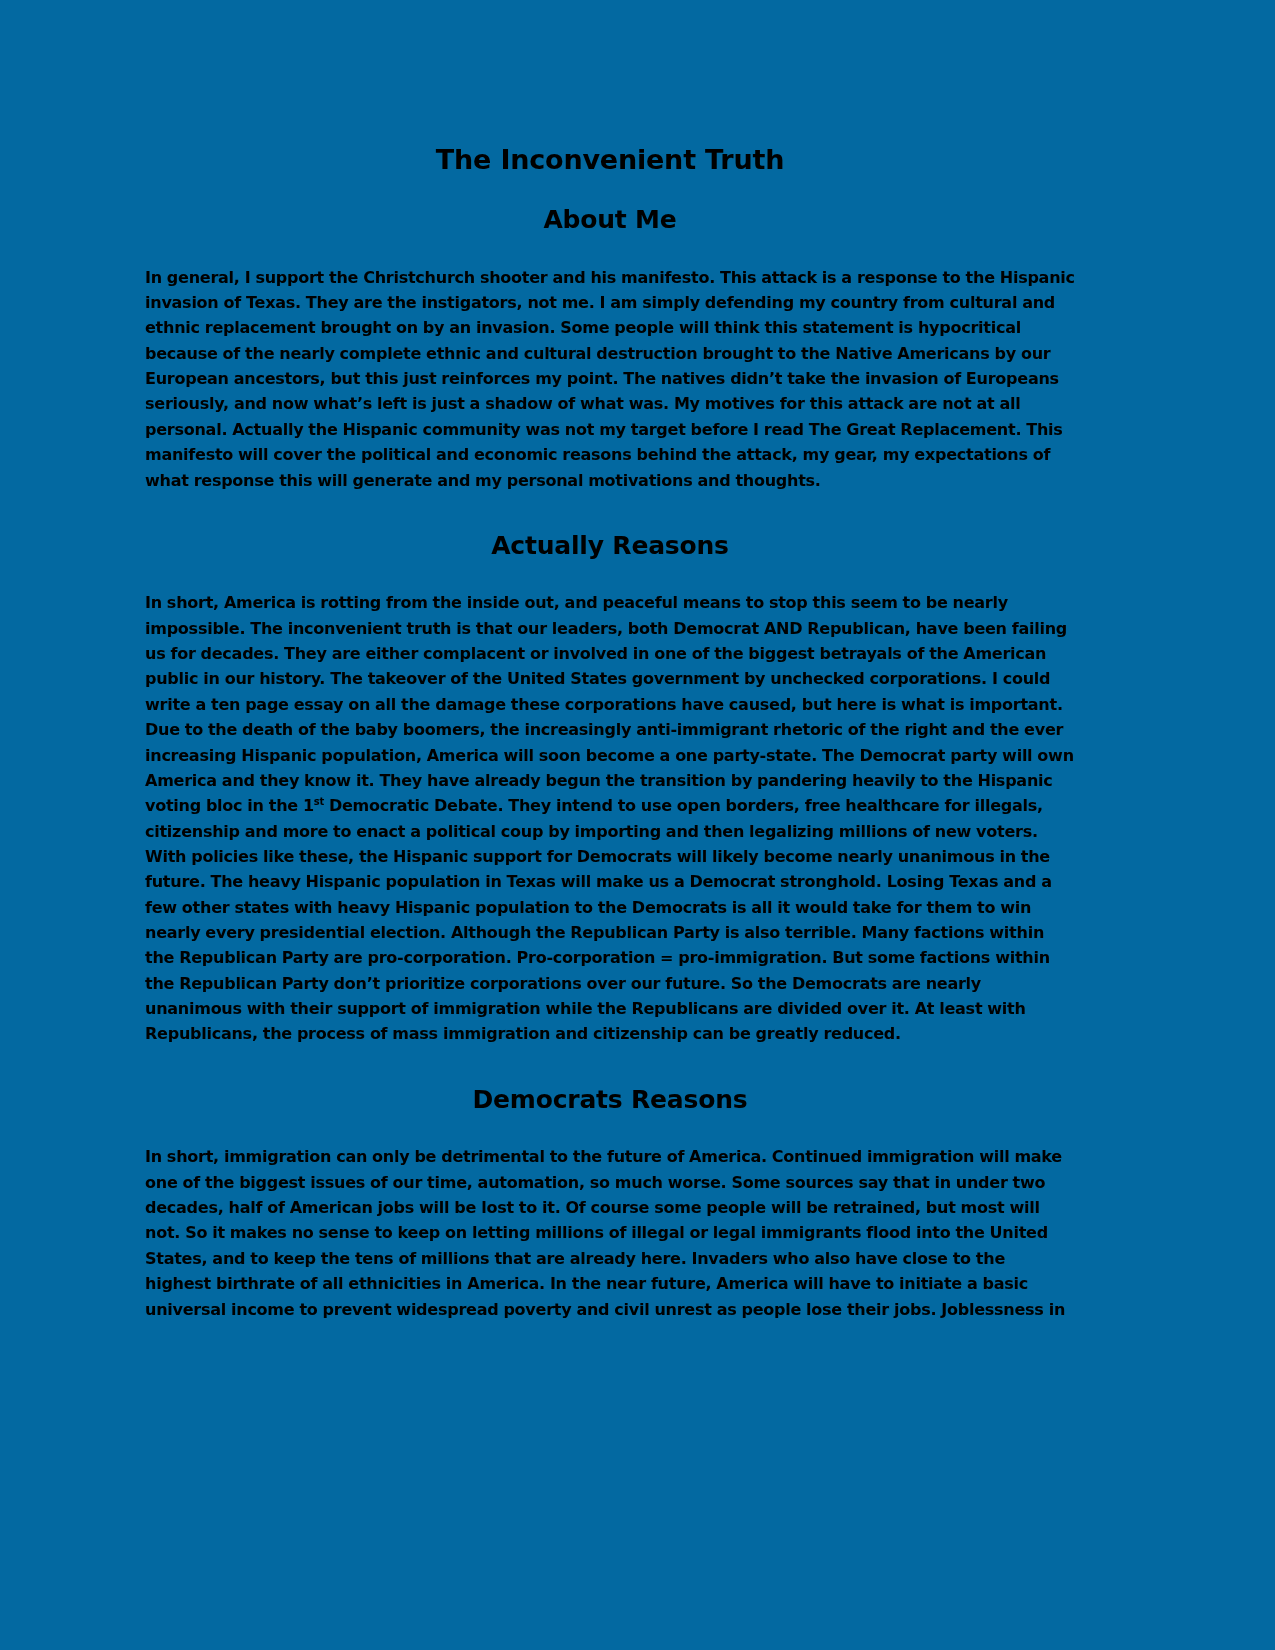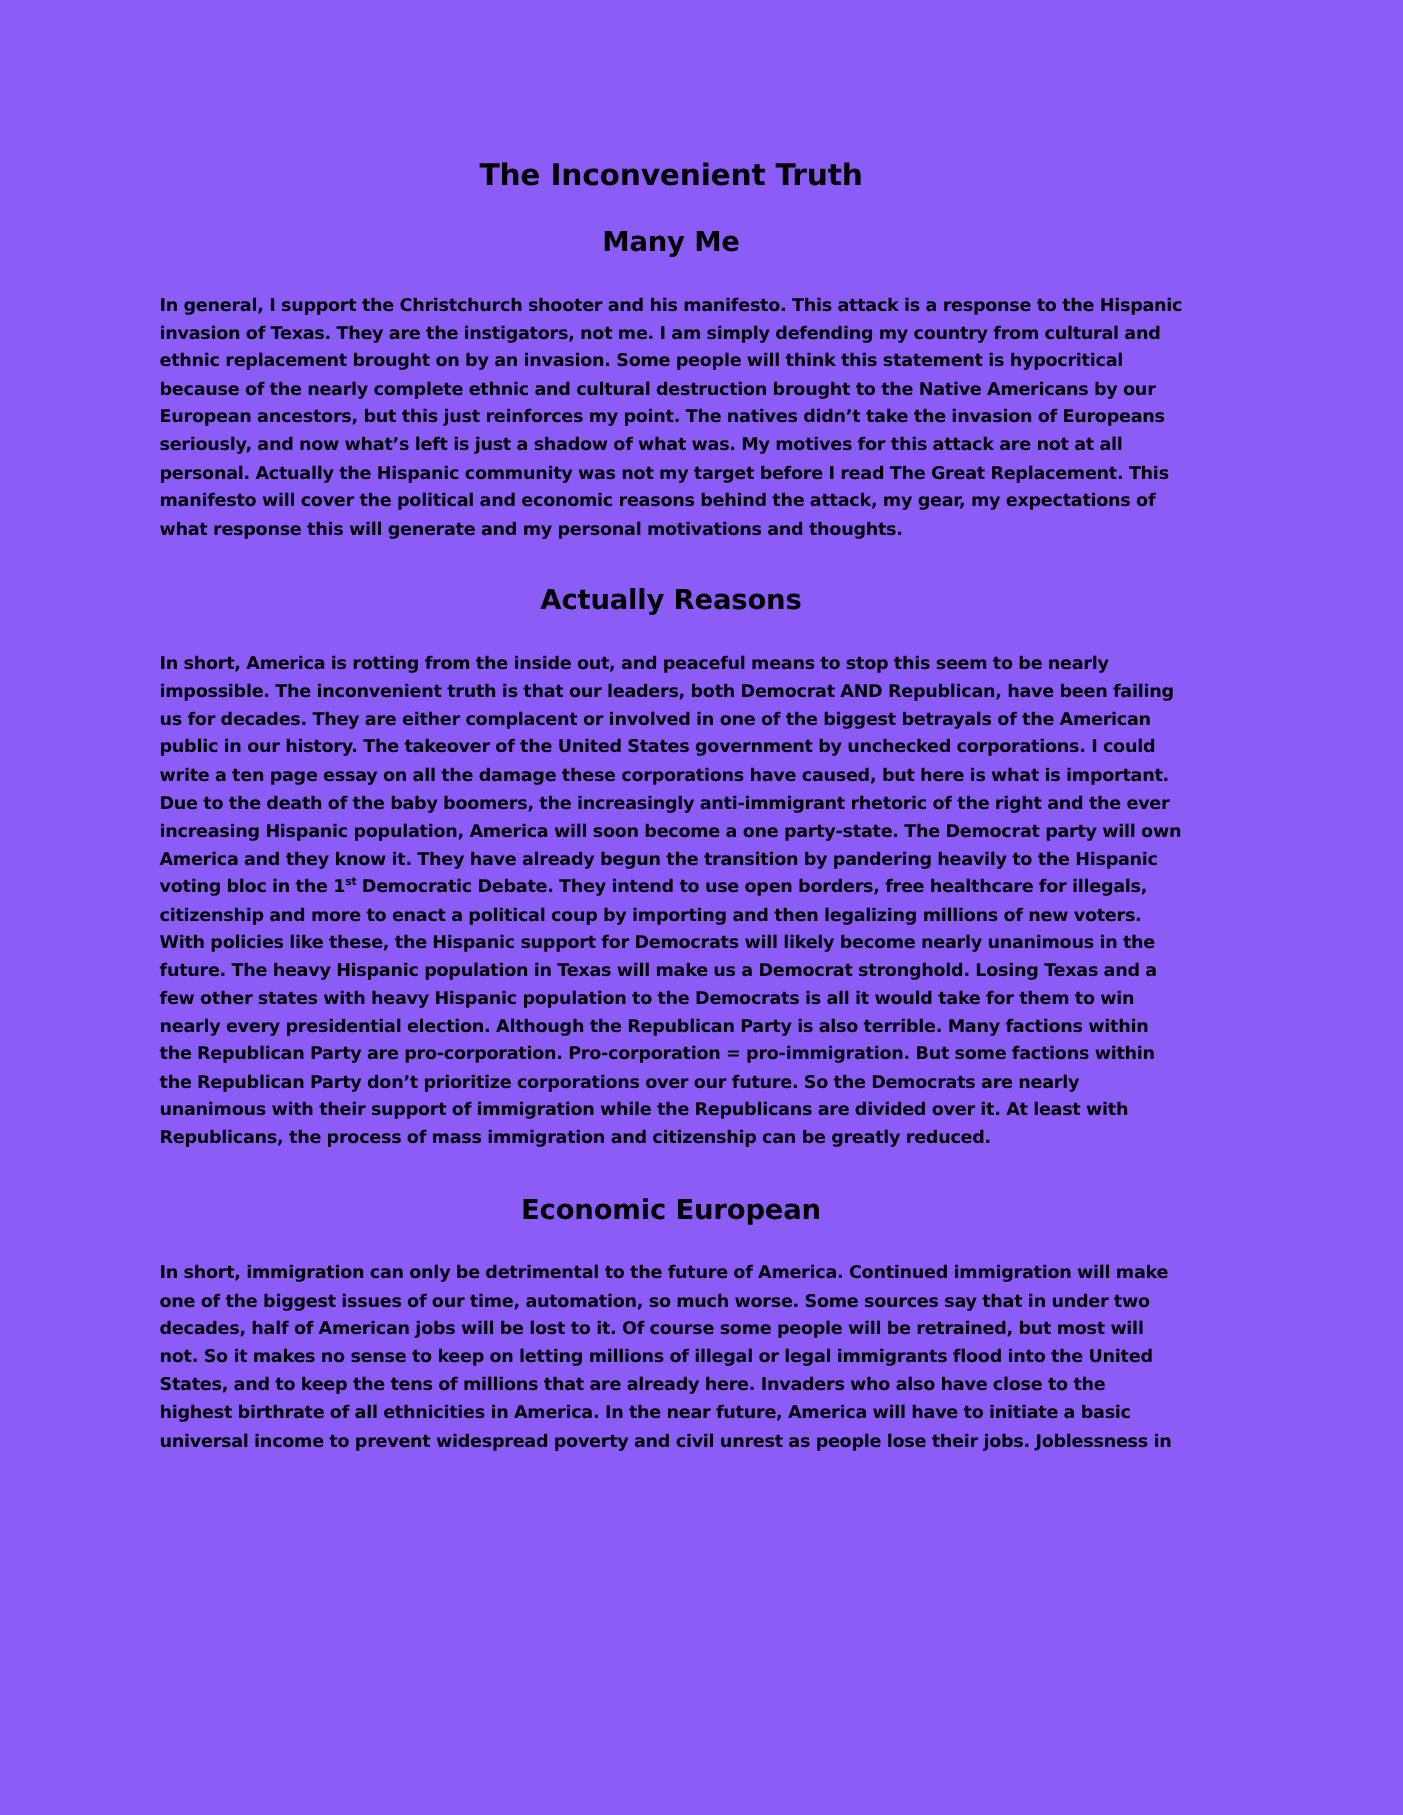--- a/index.html
+++ b/index.html
@@ -4,21 +4,21 @@
 <style>
   html, body {
     margin: 0;
     padding: 0;
     background: #ffffff;
   }
   .page {
     position: relative;
     width: 1275px;
     height: 1650px;
-    background: #8b5cf6;
+    background: #0369a1;
     overflow: hidden;
     box-sizing: border-box;
     font-family: "DejaVu Sans", "Liberation Sans", sans-serif;
     color: #000000;
   }
   .content {
     position: absolute;
     left: 145px;
     top: 140px;
     width: 930px;
@@ -60,36 +60,36 @@
 </head>
 <body>
 
 <div class="page">
   <div class="content">
 
     <h1 class="doc-title">The Inconvenient Truth</h1>
 
     <div class="heading-gap-small"></div>
 
-    <h2 class="section-heading">Many Me</h2>
+    <h2 class="section-heading">About Me</h2>
 
     <div class="heading-gap-after"></div>
 
     <p class="body-text">In general, I support the Christchurch shooter and his manifesto. This attack is a response to the Hispanic invasion of Texas. They are the instigators, not me. I am simply defending my country from cultural and ethnic replacement brought on by an invasion. Some people will think this statement is hypocritical because of the nearly complete ethnic and cultural destruction brought to the Native Americans by our European ancestors, but this just reinforces my point. The natives didn’t take the invasion of Europeans seriously, and now what’s left is just a shadow of what was. My motives for this attack are not at all personal. Actually the Hispanic community was not my target before I read The Great Replacement. This manifesto will cover the political and economic reasons behind the attack, my gear, my expectations of what response this will generate and my personal motivations and thoughts.</p>
 
     <div class="heading-gap-before"></div>
 
     <h2 class="section-heading">Actually Reasons</h2>
 
     <div class="heading-gap-after"></div>
 
     <p class="body-text"><span> In short, America is rotting from the inside out, and peaceful means to stop this seem to be nearly impossible. The inconvenient truth is that our leaders, both Democrat AND Republican, have been failing us for decades. They are either complacent or involved in one of the biggest betrayals of the American public in our history. The takeover of the United States government by unchecked corporations. I could write a ten page essay on all the damage these corporations have caused, but here is what is important. Due to the death of the baby boomers, the increasingly anti-immigrant rhetoric of the right and the ever increasing Hispanic population, America will soon become a one party-state. The Democrat party will own America and they know it. They have already begun the transition by pandering heavily to the Hispanic voting bloc in the 1</span><sup class="ordinal">st</sup><span> Democratic Debate. They intend to use open borders, free healthcare for illegals, citizenship and more to enact a political coup by importing and then legalizing millions of new voters. With policies like these, the Hispanic support for Democrats will likely become nearly unanimous in the future. The heavy Hispanic population in Texas will make us a Democrat stronghold. Losing Texas and a few other states with heavy Hispanic population to the Democrats is all it would take for them to win nearly every presidential election. Although the Republican Party is also terrible. Many factions within the Republican Party are pro-corporation. Pro-corporation = pro-immigration. But some factions within the Republican Party don’t prioritize corporations over our future. So the Democrats are nearly unanimous with their support of immigration while the Republicans are divided over it. At least with Republicans, the process of mass immigration and citizenship can be greatly reduced.</span></p>
 
     <div class="heading-gap-before"></div>
 
-    <h2 class="section-heading">Economic European</h2>
+    <h2 class="section-heading">Democrats Reasons</h2>
 
     <div class="heading-gap-after"></div>
 
     <p class="body-text"> In short, immigration can only be detrimental to the future of America. Continued immigration will make one of the biggest issues of our time, automation, so much worse. Some sources say that in under two decades, half of American jobs will be lost to it. Of course some people will be retrained, but most will not.  So it makes no sense to keep on letting millions of illegal or legal immigrants flood into the United States, and to keep the tens of millions that are already here. Invaders who also have close to the highest birthrate of all ethnicities in America. In the near future, America will have to initiate a basic universal income to prevent widespread poverty and civil unrest as people lose their jobs. Joblessness in</p>
 
   </div>
 </div>
 
 </body></html>

